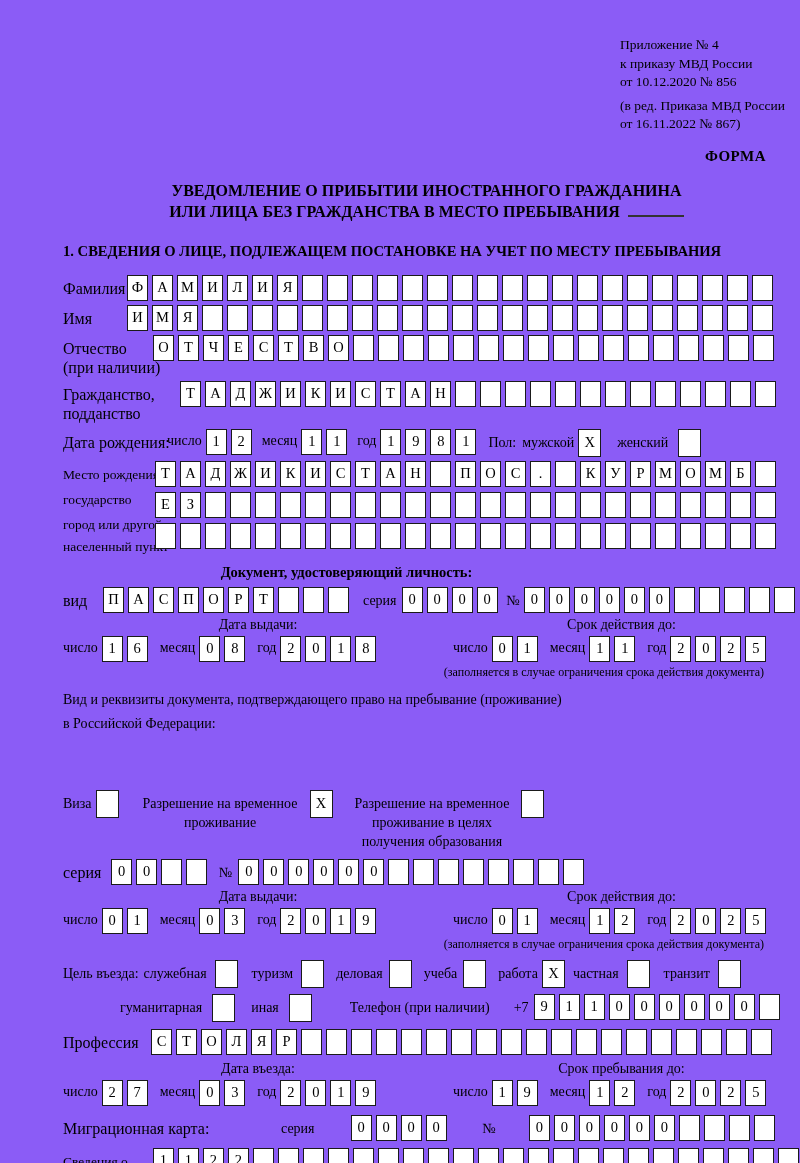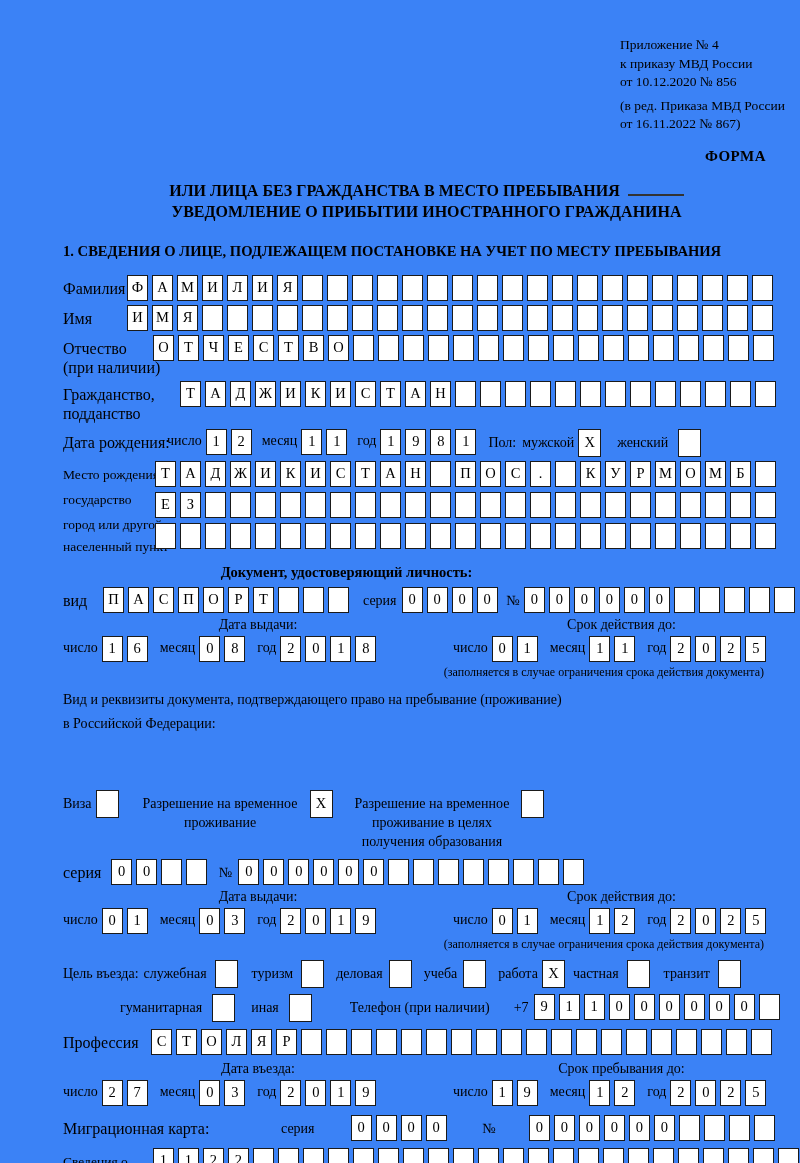--- a/index.html
+++ b/index.html
@@ -1,18 +1,18 @@
 <!DOCTYPE html>
 <html><head>
 <meta charset="utf-8">
 <style>
   html,body{margin:0;padding:0;background:#fff;}
   .page{
     width:800px;height:1163px;box-sizing:border-box;overflow:hidden;
-    padding:36px 10px 0 63px;background:#3b82f6;color:#000;
+    padding:36px 10px 0 63px;background:#8b5cf6;color:#000;
     font-family:"Liberation Serif", serif;
   }
   .appendix{margin-left:557px;font-size:13.5px;line-height:18.5px;}
   .appendix .gap{height:5px;}
   .forma{text-align:right;padding-right:24px;font-weight:bold;font-size:15px;margin-top:14px;letter-spacing:.5px;}
   .title{text-align:center;font-weight:bold;font-size:16px;line-height:21px;margin-top:15px;}
   .blank{display:inline-block;width:56px;height:14px;border-bottom:2px solid #333;margin-left:8px;}
   .sec-heading{font-weight:bold;font-size:14.6px;margin-top:21px;margin-bottom:15px;}
   .frow{display:flex;align-items:flex-start;margin-bottom:4px;}
   .flabel{flex:0 0 auto;font-size:16px;line-height:19px;padding-top:4px;white-space:nowrap;}
@@ -49,24 +49,24 @@
     <div>к приказу МВД России</div>
     <div>от 10.12.2020 № 856</div>
     <div class="gap"></div>
     <div>(в ред. Приказа МВД России</div>
     <div>от 16.11.2022 № 867)</div>
   </div>
 
   <div class="forma">ФОРМА</div>
 
   <div class="title">
+    <div>УВЕДОМЛЕНИЕ О ПРИБЫТИИ ИНОСТРАННОГО ГРАЖДАНИНА</div>
     <div>
       <span>ИЛИ ЛИЦА БЕЗ ГРАЖДАНСТВА В МЕСТО ПРЕБЫВАНИЯ</span><span class="blank"></span>
     </div>
-    <div>УВЕДОМЛЕНИЕ О ПРИБЫТИИ ИНОСТРАННОГО ГРАЖДАНИНА</div>
   </div>
 
   <div class="sec-heading">1. СВЕДЕНИЯ О ЛИЦЕ, ПОДЛЕЖАЩЕМ ПОСТАНОВКЕ НА УЧЕТ ПО МЕСТУ ПРЕБЫВАНИЯ</div>
 
   <div class="frow">
     <div class="flabel" style="width:64px;">Фамилия</div>
     <div class="cells">
         <span class="cell">Ф</span>
         <span class="cell">А</span>
         <span class="cell">М</span>

